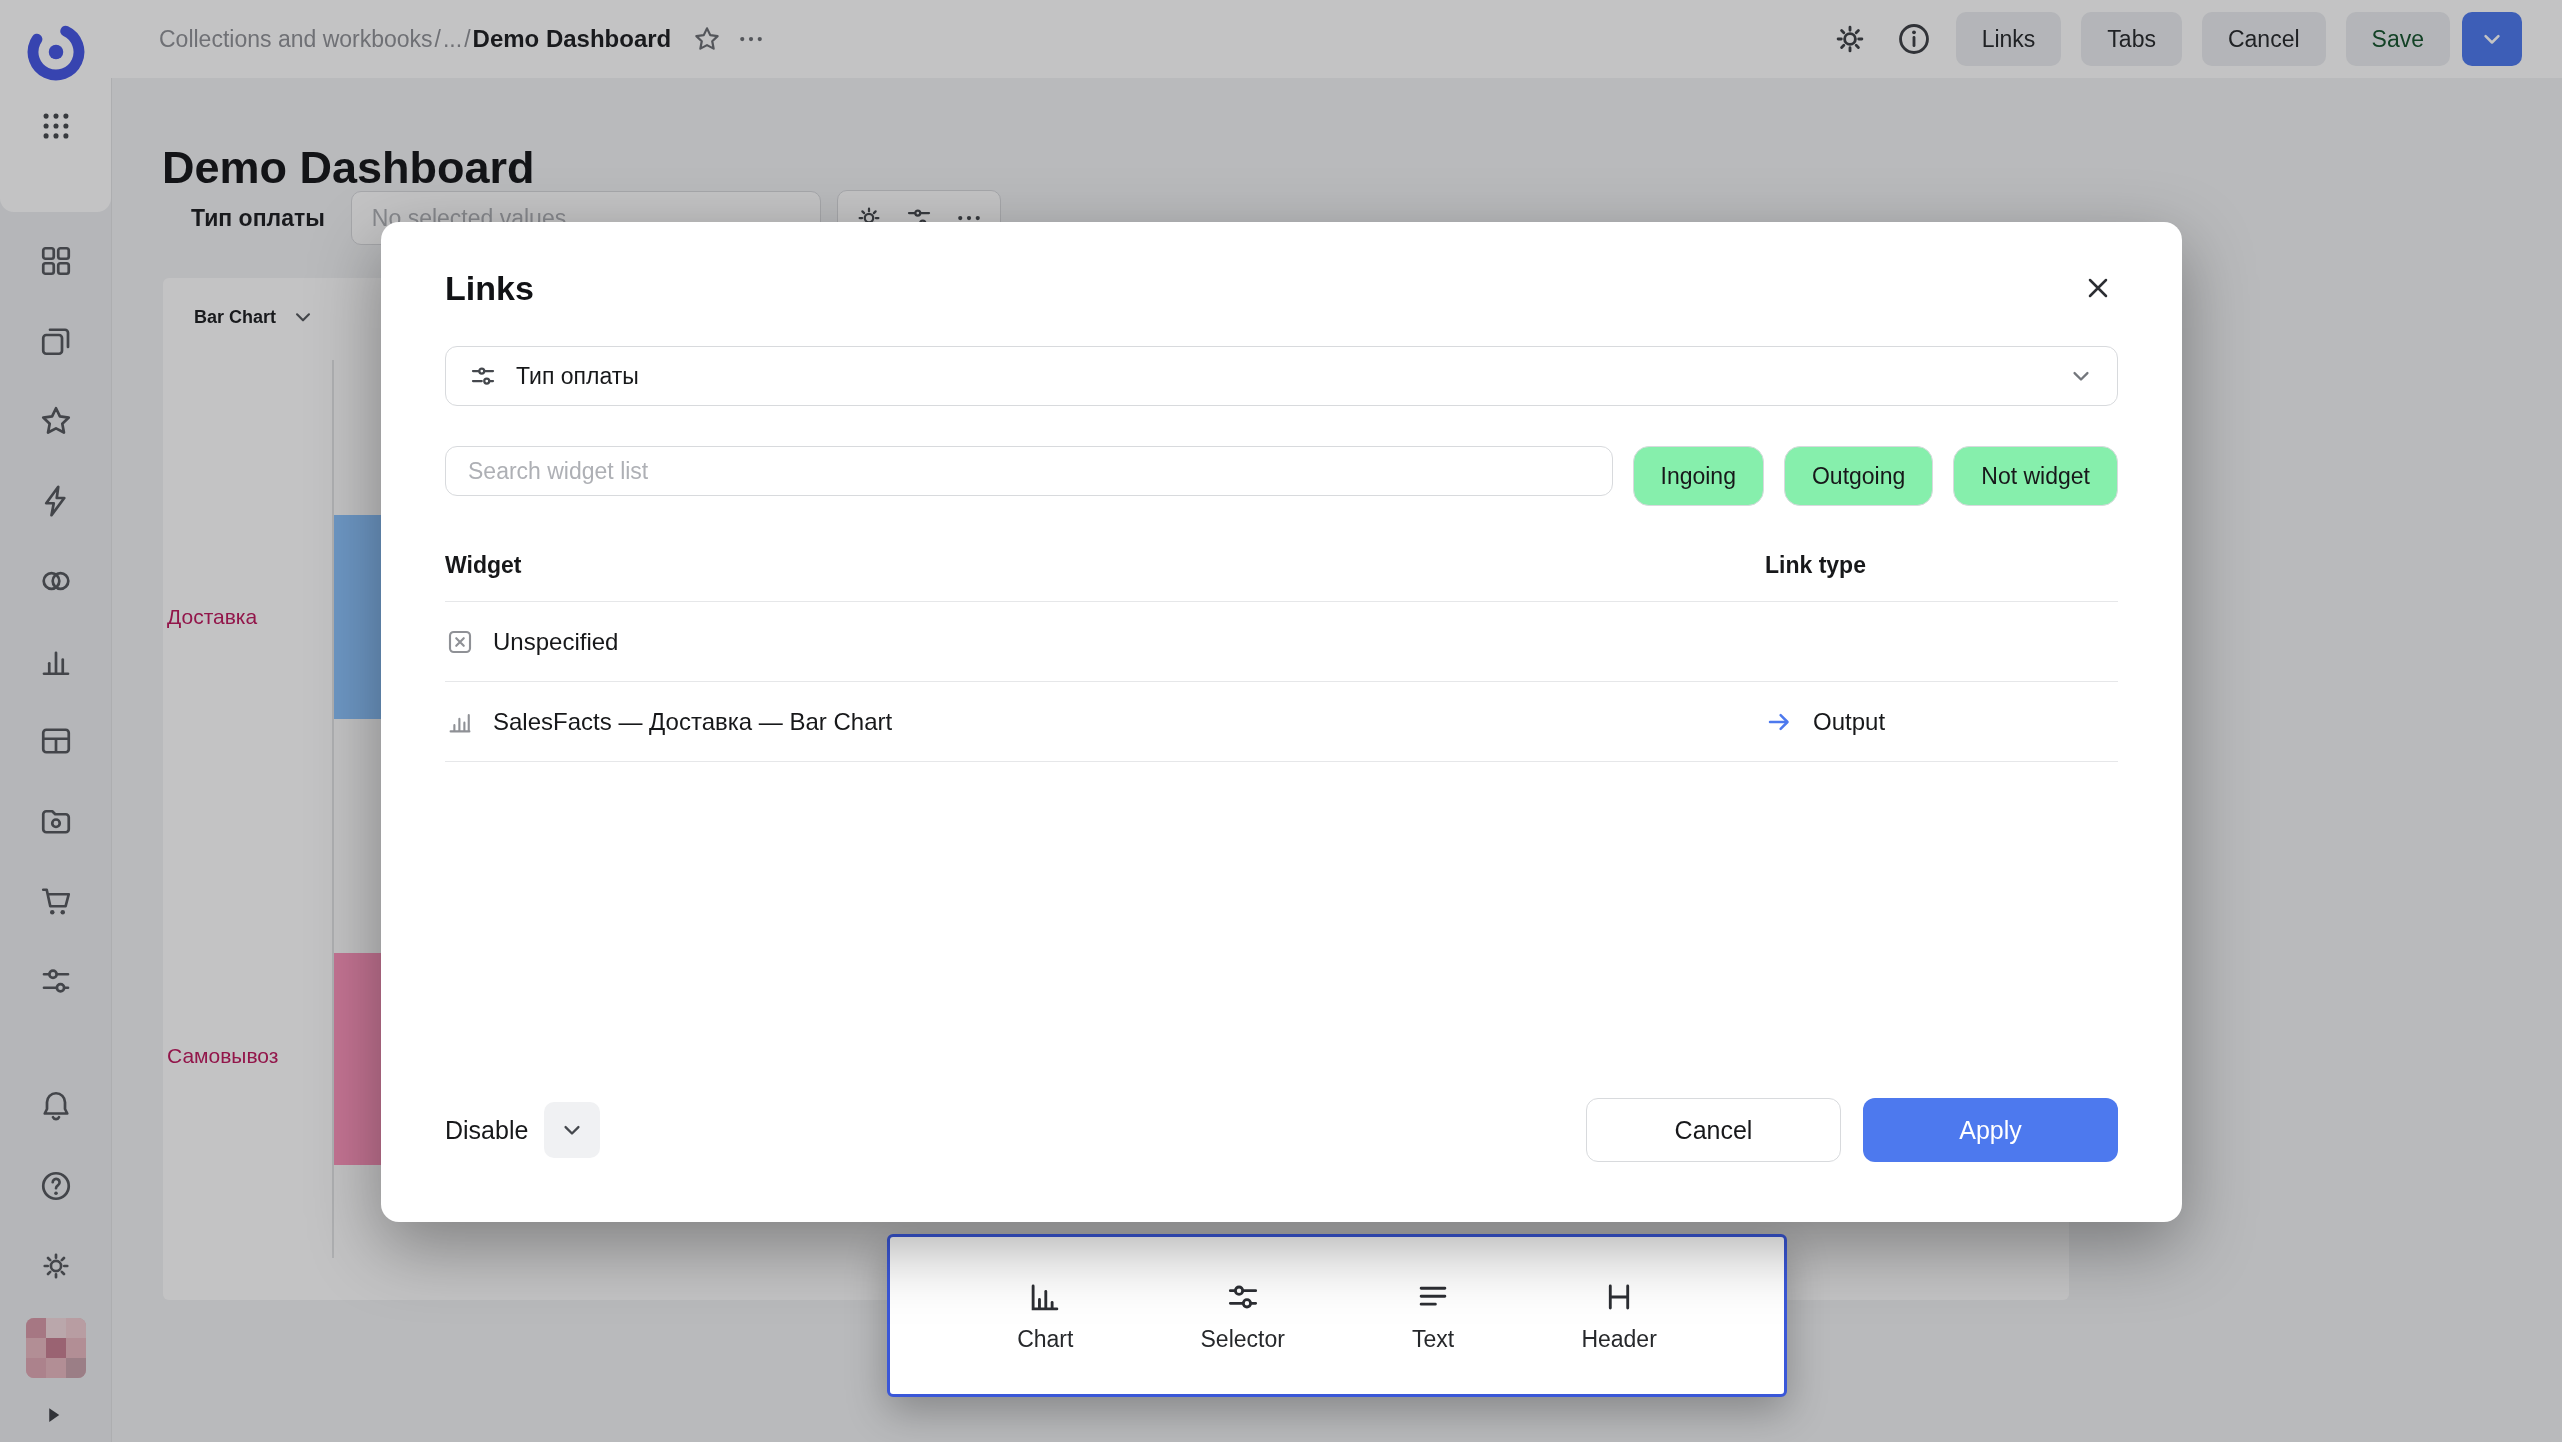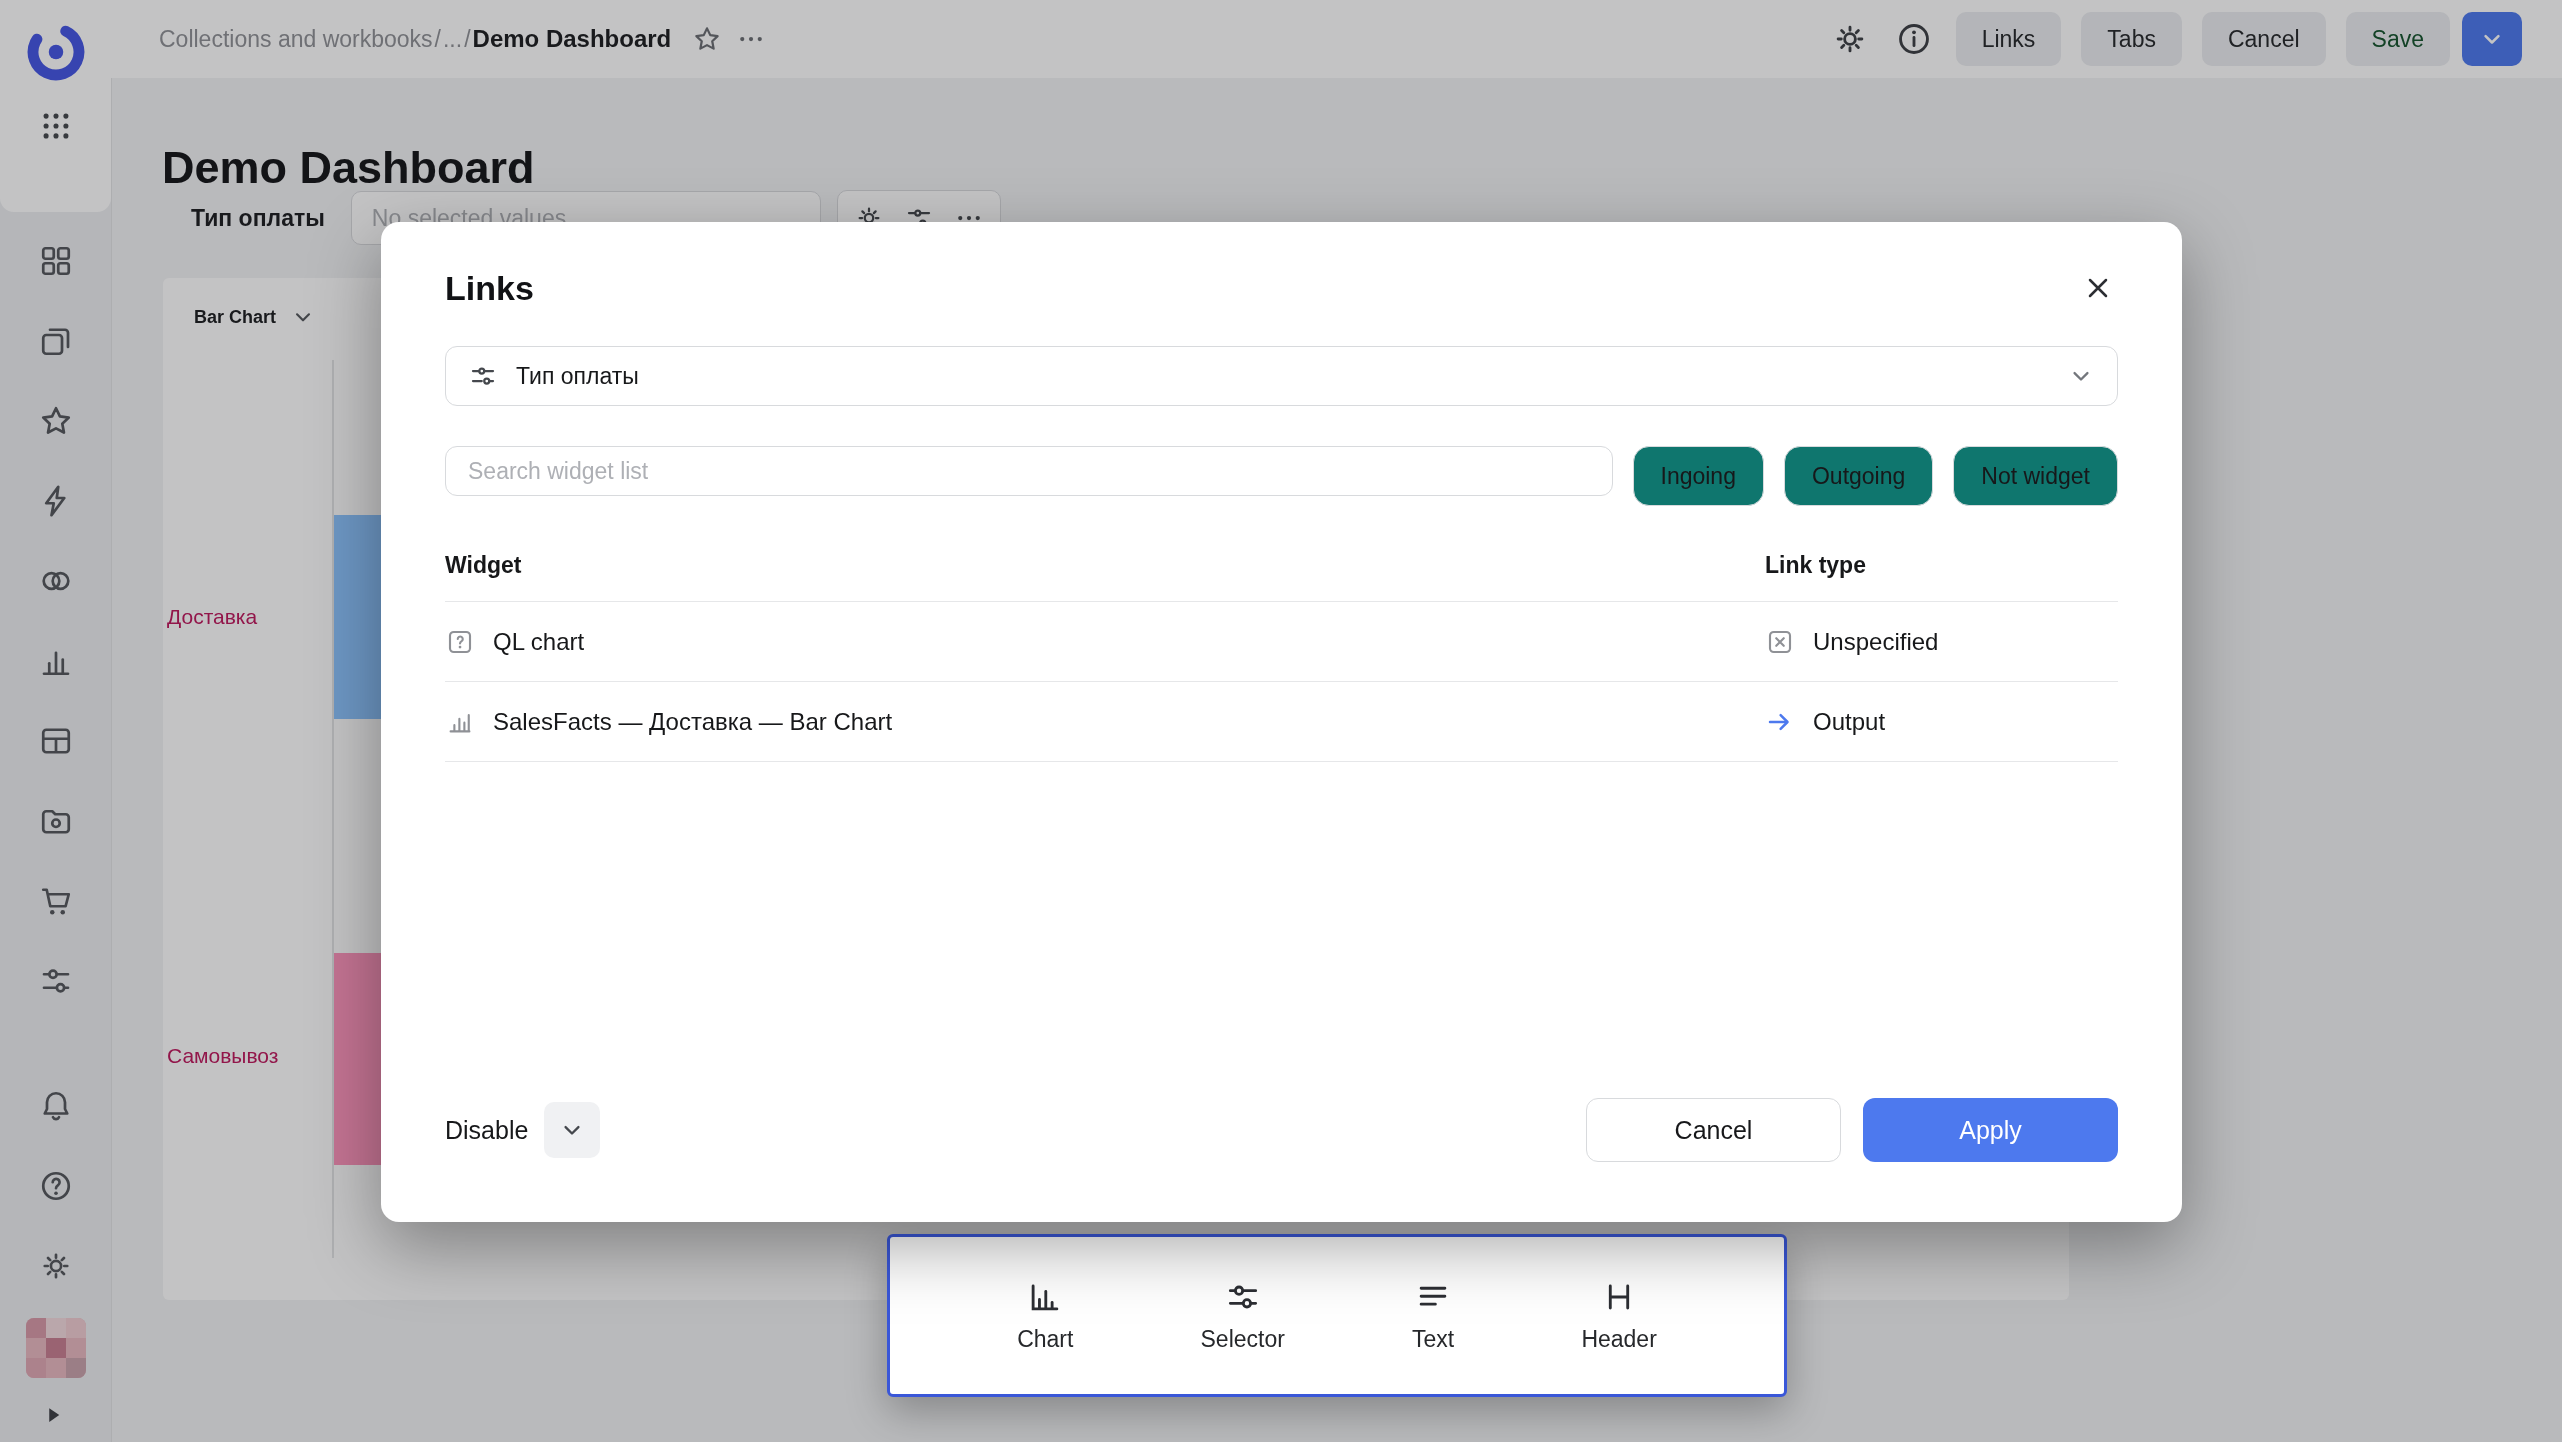--- a/index.html
+++ b/index.html
@@ -77,21 +77,21 @@
   .modal-head{display:flex;align-items:flex-start;justify-content:space-between;margin-bottom:38px}
   .modal-title{font-size:34px;font-weight:600;line-height:40px;color:#111215}
   .close-btn{background:none;border:none;padding:0;color:#2c2e33;width:40px;height:40px;display:flex;align-items:center;justify-content:center}
   .link-dropdown{height:60px;border:1px solid #d8dadd;border-radius:12px;display:flex;align-items:center;gap:18px;
                  padding:0 22px;margin-bottom:40px;background:#fff;font-size:23px;color:#17181a;box-sizing:border-box;width:100%}
   .link-dropdown .dicon{color:#45484d}
   .link-dropdown .chev{margin-left:auto;color:#73767c}
   .search-row{display:flex;gap:20px;margin-bottom:46px}
   .search-input{flex:1;height:50px;border:1px solid #d8dadd;border-radius:12px;padding:0 22px;font-size:23px;color:#17181a;box-sizing:border-box}
   .search-input::placeholder{color:#aeb0b5}
-  .chip{height:60px;padding:0 27px;border:1px solid #d8dadd;border-radius:16px;background:#0f766e;font-size:23px;color:#17181a;
+  .chip{height:60px;padding:0 27px;border:1px solid #d8dadd;border-radius:16px;background:#86efac;font-size:23px;color:#17181a;
         display:flex;align-items:center}
   .table-head{display:flex;font-size:23px;font-weight:700;color:#17181a;padding-bottom:22px;border-bottom:1px solid #e6e7e9}
   .col-left{flex:1;display:flex;align-items:center;gap:18px}
   .col-right{width:353px;flex-shrink:0;display:flex;align-items:center;gap:18px}
   .trow{display:flex;align-items:center;height:79px;border-bottom:1px solid #e6e7e9;font-size:24px;color:#17181a;cursor:pointer}
   .ricon{color:#8f9196;display:flex}
   .ricon.blue{color:var(--accent,#4d79ee)}
   .modal-spacer{flex:1}
   .modal-footer{display:flex;align-items:center}
   .disable-wrap{display:flex;align-items:center;gap:16px}
@@ -390,30 +390,20 @@
       <button class="chip">Outgoing</button>
       <button class="chip">Not widget</button>
     </div>
 
     <div class="table-head">
       <div class="col-left">Widget</div>
       <div class="col-right">Link type</div>
     </div>
 
     <div class="trow">
-      <div class="col-left">
-        <span class="ricon">
-          <svg width="30" height="30" viewBox="0 0 24 24" fill="none" stroke="currentColor" stroke-width="1.7" stroke-linecap="round">
-            <rect x="4" y="4" width="16" height="16" rx="3"></rect>
-            <path d="M10.2 9.6a2 2 0 1 1 3.1 1.7c-.8.5-1.3 1-1.3 1.9"></path>
-            <circle cx="12" cy="16" r="1.1" fill="currentColor" stroke="none"></circle>
-          </svg>
-        </span>
-        <span>QL chart</span>
-      </div>
       <div class="col-right">
         <span class="ricon">
           <svg width="30" height="30" viewBox="0 0 24 24" fill="none" stroke="currentColor" stroke-width="1.7" stroke-linecap="round">
             <rect x="4" y="4" width="16" height="16" rx="3"></rect>
               <path d="M9 9l6 6M15 9l-6 6"></path>
           </svg>
         </span>
         <span>Unspecified</span>
       </div>
     </div>

